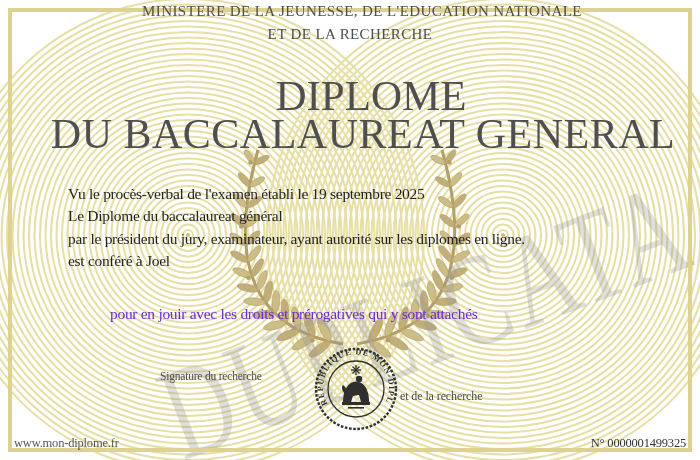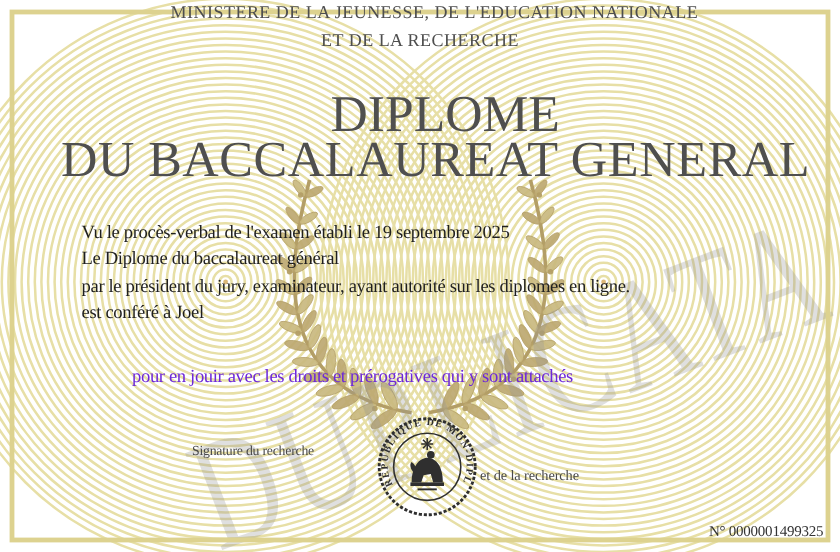--- a/index.html
+++ b/index.html
@@ -235,15 +235,16 @@
       <circle cx="47" cy="34" r="3.2" stroke="none"></circle>
       <path stroke="none" d="M31 57 C31 47 35 39 41 37 C47 35 53 39 55 45 C57 50 57 54 57 57 L49 57 L47 50 L41 51 L39 57 Z"></path>
       <path stroke="none" d="M33 49 C30 46 29 42 31 40 C34 42 35 45 35 48 Z"></path>
       <rect x="30" y="57" width="28" height="3" stroke="none"></rect>
       <rect x="36" y="62" width="16" height="1.6" stroke="none"></rect>
     </g>
   </svg>
 
   <div class="min2">et de la recherche</div>
 
+  <div class="site">www.mon-diplome.fr</div>
   <div class="serial">N° 0000001499325</div>
 
 </div>
 
 </body></html>

